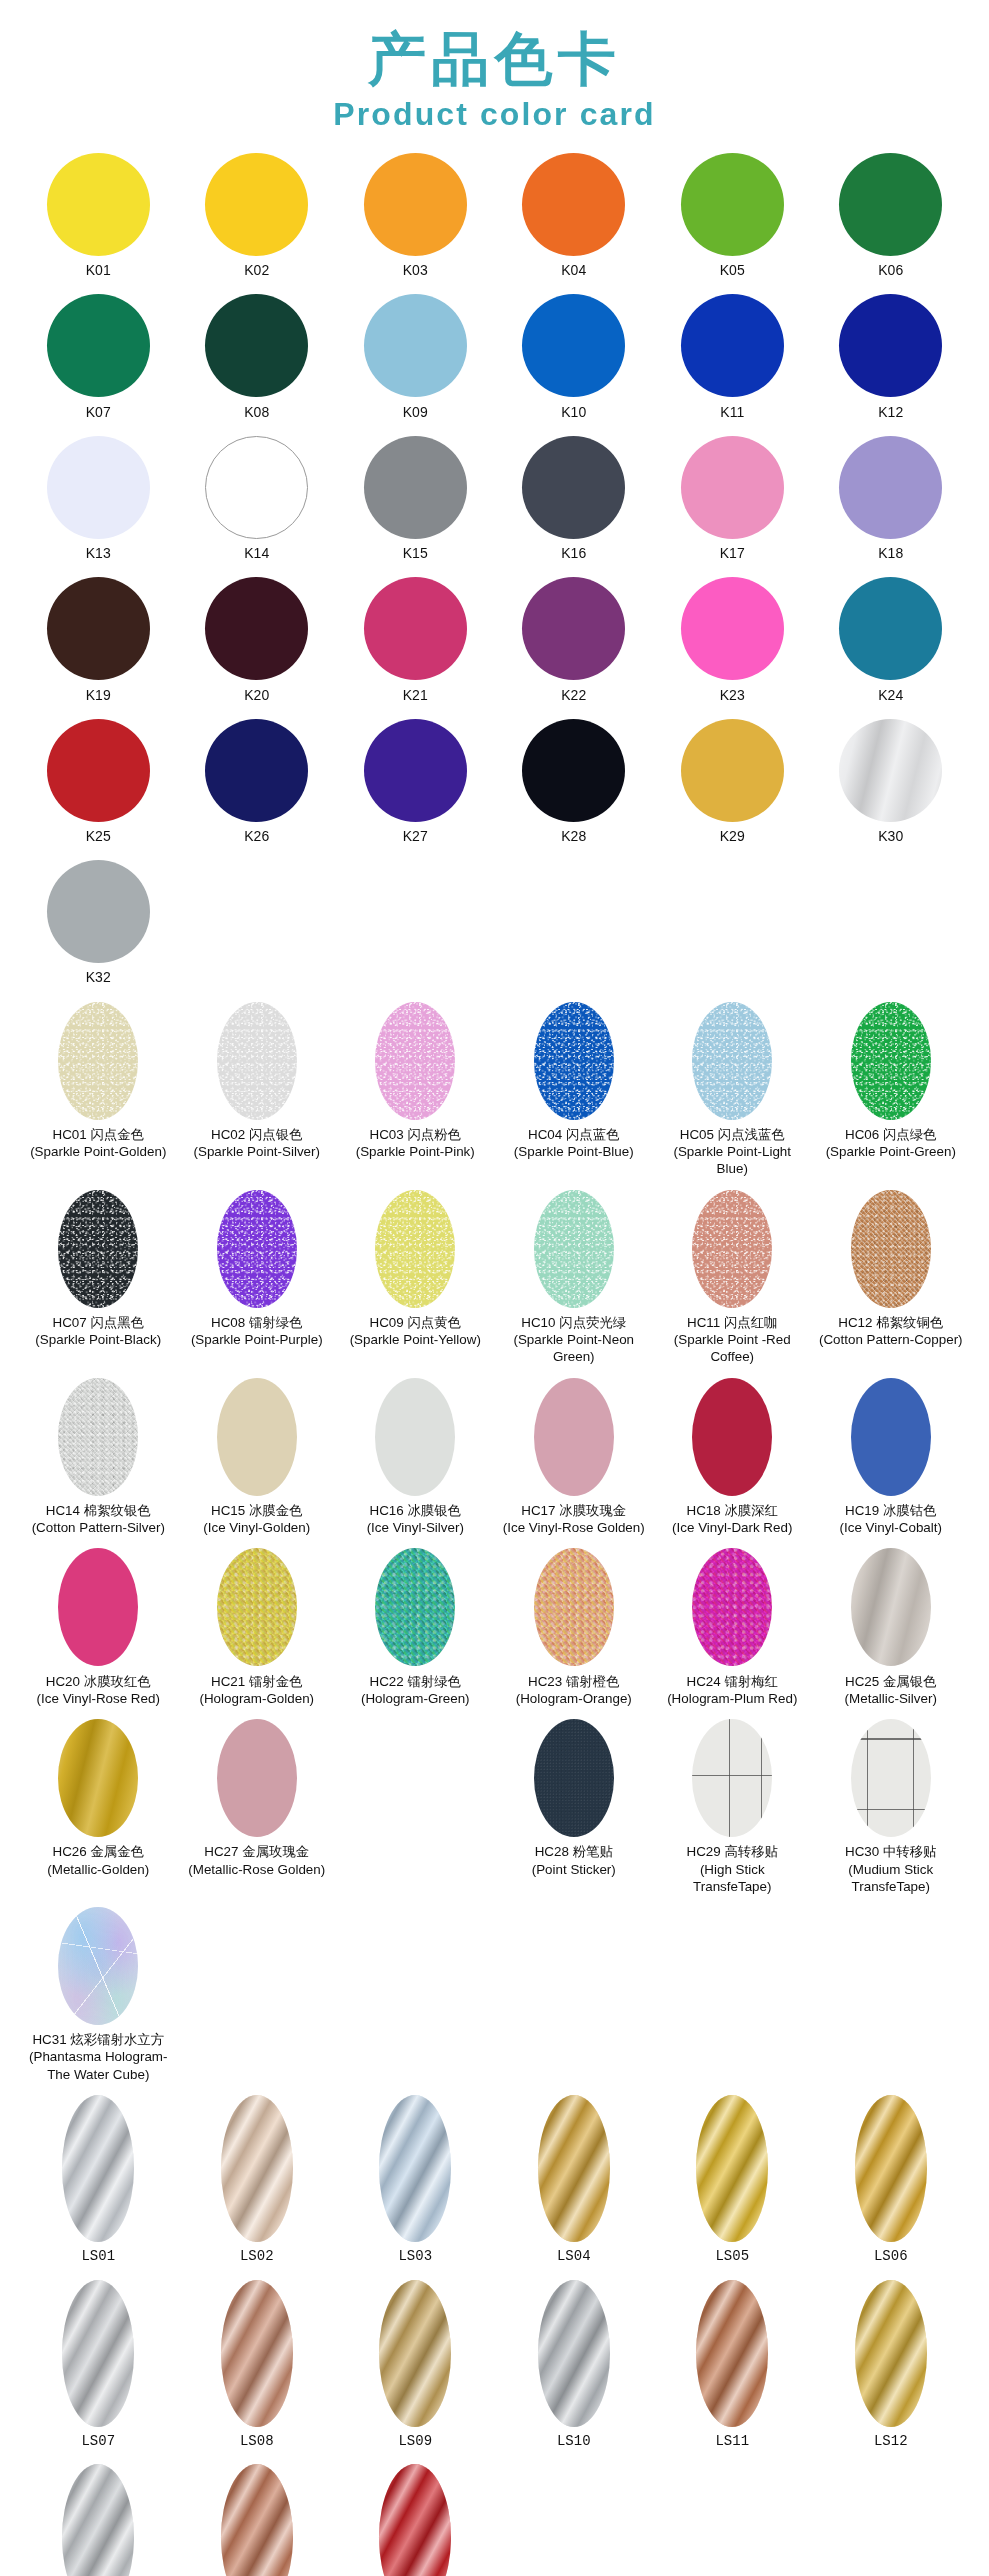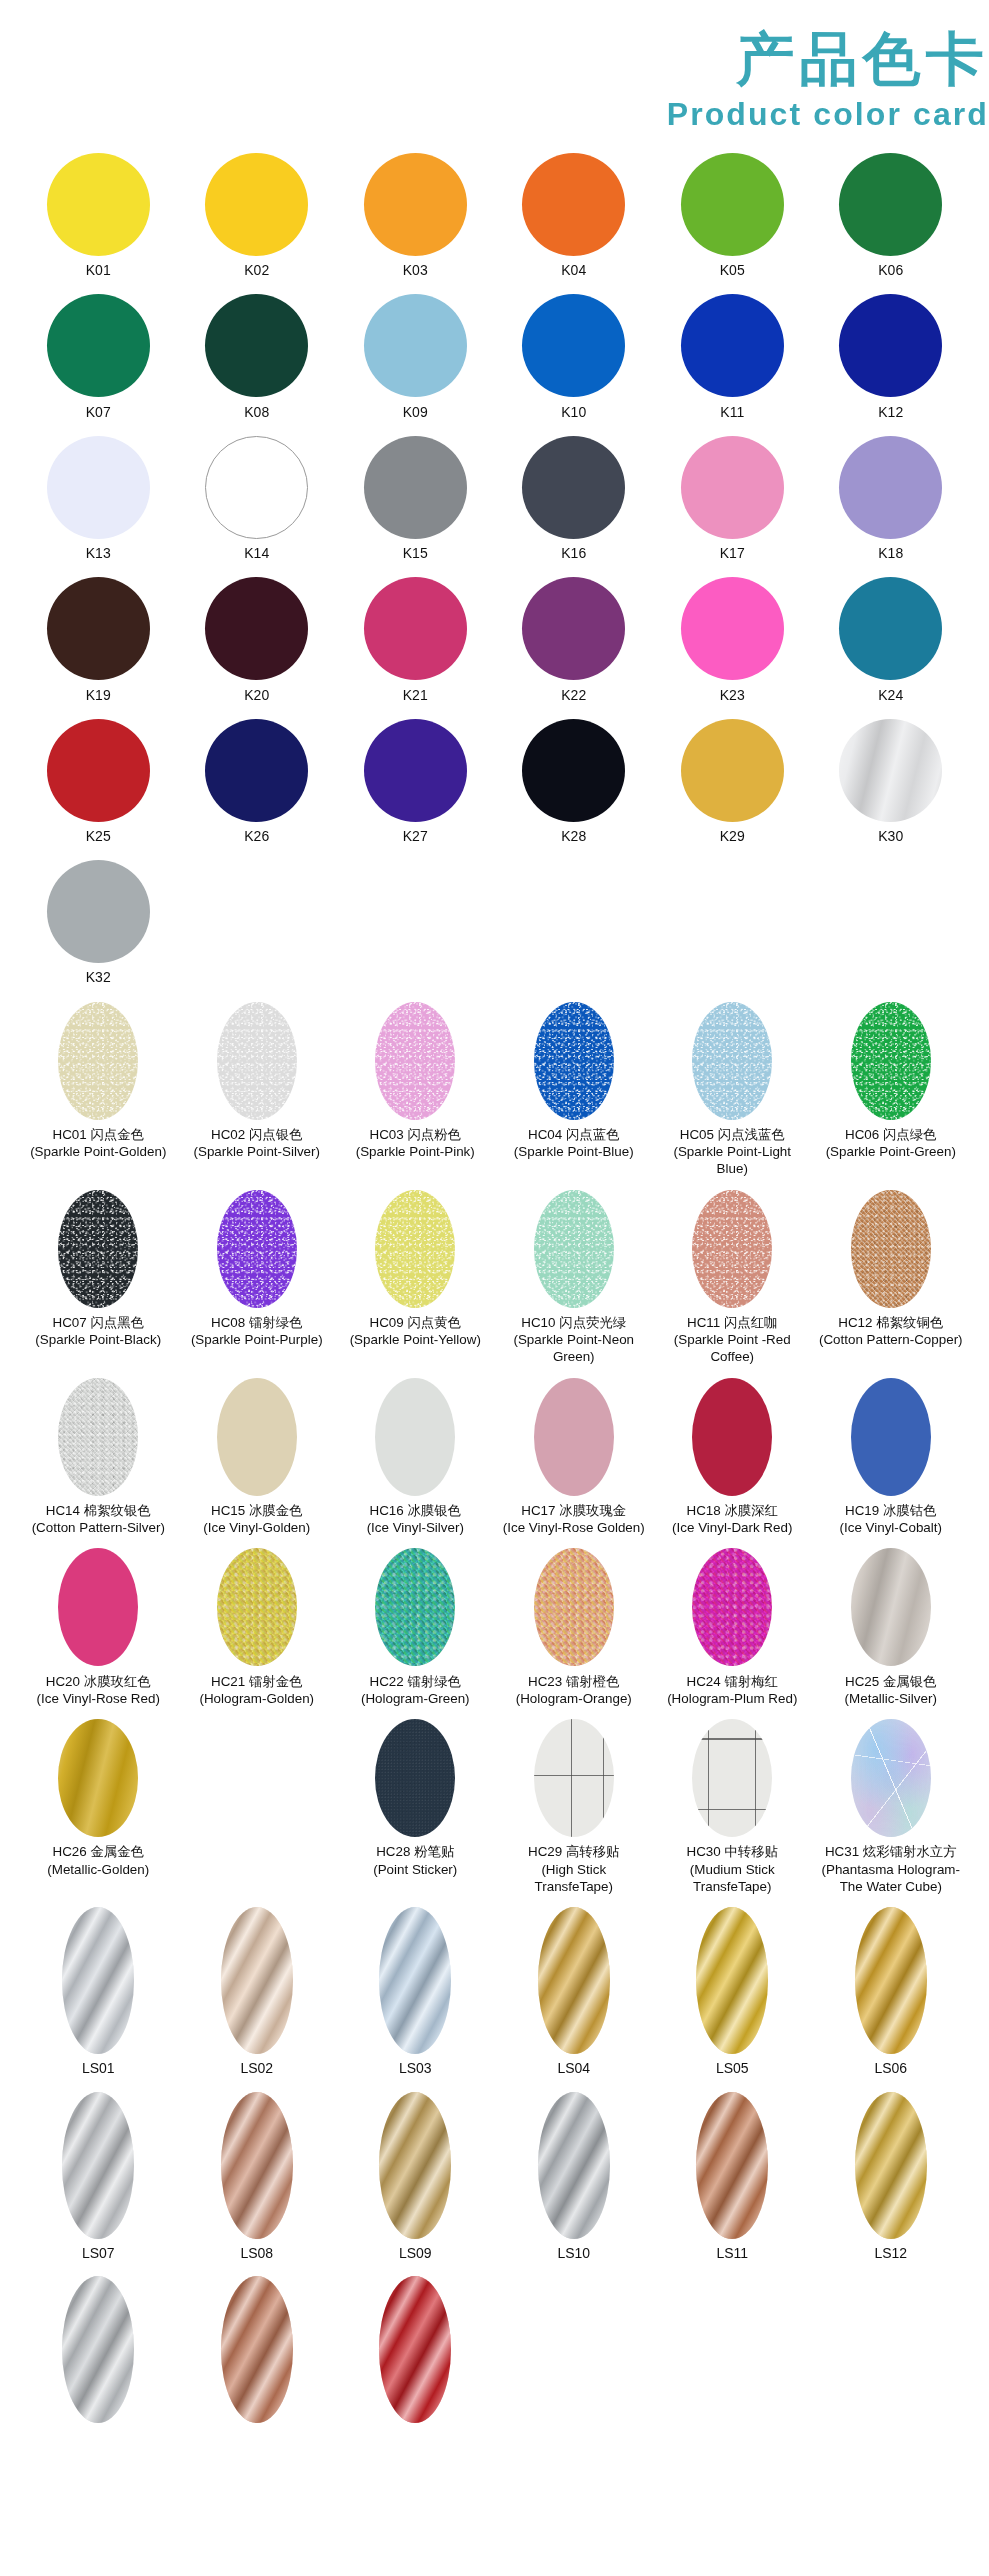--- a/index.html
+++ b/index.html
@@ -8,21 +8,21 @@
   body {
     width: 989px;
     background: #ffffff;
     font-family: "Liberation Sans", "DejaVu Sans", sans-serif;
     color: #1a1a1a;
     -webkit-font-smoothing: antialiased;
   }
   .page { width: 989px; margin: 0 auto; padding: 0 0 20.6px 0; }
 
   
-  .header { text-align: right; padding: 29px 0 20.6px 0; }
+  .header { text-align: center; padding: 29px 0 20.6px 0; }
   .header .title-cn {
     font-size: 58px;
     font-weight: 700;
     color: #3aa7b7;
     letter-spacing: 5.2px;
     line-height: 1.05;
     margin: 0;
   }
   .header .title-en {
     font-size: 32px;
@@ -79,21 +79,21 @@
     font-weight: 400;
     max-width: 144px;
     word-break: keep-all;
   }
   .label.code-only { font-size: 14px; }
   .label .cn { display: block; }
   .label .en { display: block; }
 
   .row-k  { margin-bottom: 10.3px; }
   .row-hc { margin-bottom: 8.2px; }
-  .row-ls { margin-bottom: 9.3px; }
+  .row-ls { margin-bottom: 9.3px; font-family: Liberation Mono, monospace; }
 
   
   
   .tx-sparkle::after {
     content:""; position:absolute; inset:0;
     background-image:
       radial-gradient(circle at 12% 18%, rgba(255,255,255,.95) 0 0.6px, transparent 0.8px),
       radial-gradient(circle at 33% 7%,  rgba(255,255,255,.8)  0 0.6px, transparent 0.8px),
       radial-gradient(circle at 58% 22%, rgba(255,255,255,.9)  0 0.7px, transparent 0.9px),
       radial-gradient(circle at 79% 13%, rgba(255,255,255,.75) 0 0.5px, transparent 0.7px),
@@ -607,20 +607,27 @@
             <span class="en">(Metallic-Silver)</span>
           </div>
         </div>
         <div class="cell row-hc">
           <div class="swatch oval tx-metal" style="background: rgb(207, 168, 24);"></div>
           <div class="label">
             <span class="cn">HC26 金属金色</span>
             <span class="en">(Metallic-Golden)</span>
           </div>
         </div>
+        <div class="cell row-hc">
+          <div class="swatch oval tx-flat" style="background: rgb(207, 159, 168);"></div>
+          <div class="label">
+            <span class="cn">HC27 金属玫瑰金</span>
+            <span class="en">(Metallic-Rose Golden)</span>
+          </div>
+        </div>
         <div class="cell empty row-hc"></div>
         <div class="cell row-hc">
           <div class="swatch oval tx-chalk" style="background: rgb(38, 53, 68);"></div>
           <div class="label">
             <span class="cn">HC28 粉笔贴</span>
             <span class="en">(Point Sticker)</span>
           </div>
         </div>
         <div class="cell row-hc">
           <div class="swatch oval tx-tape" style="background: rgb(233, 233, 230);">

